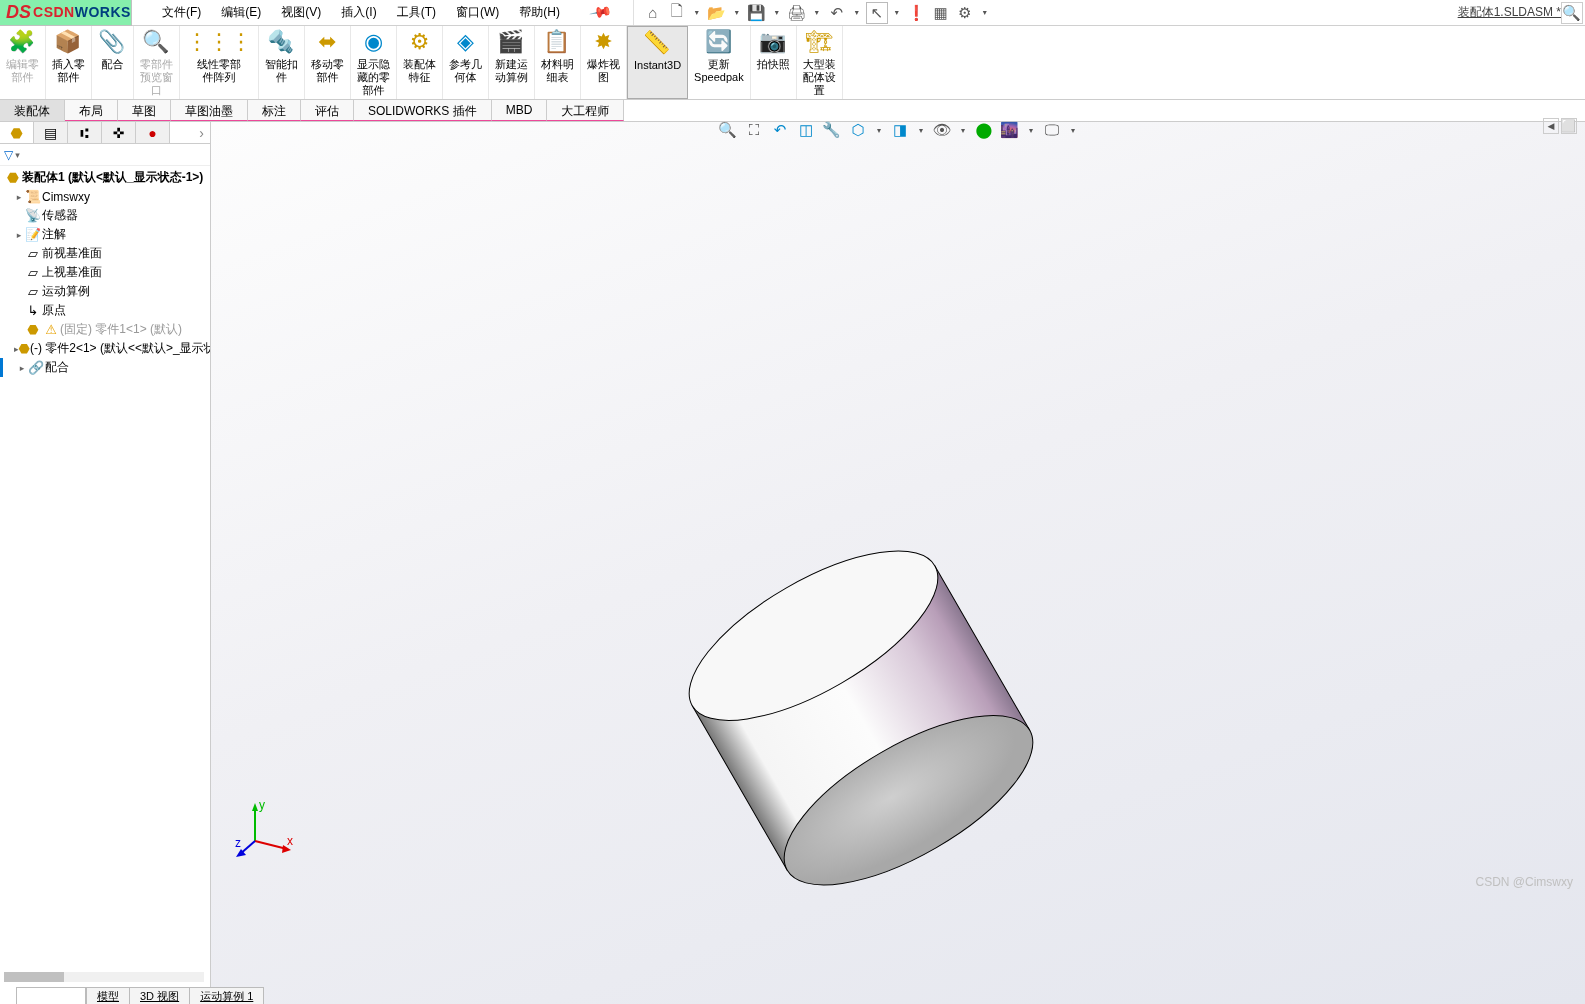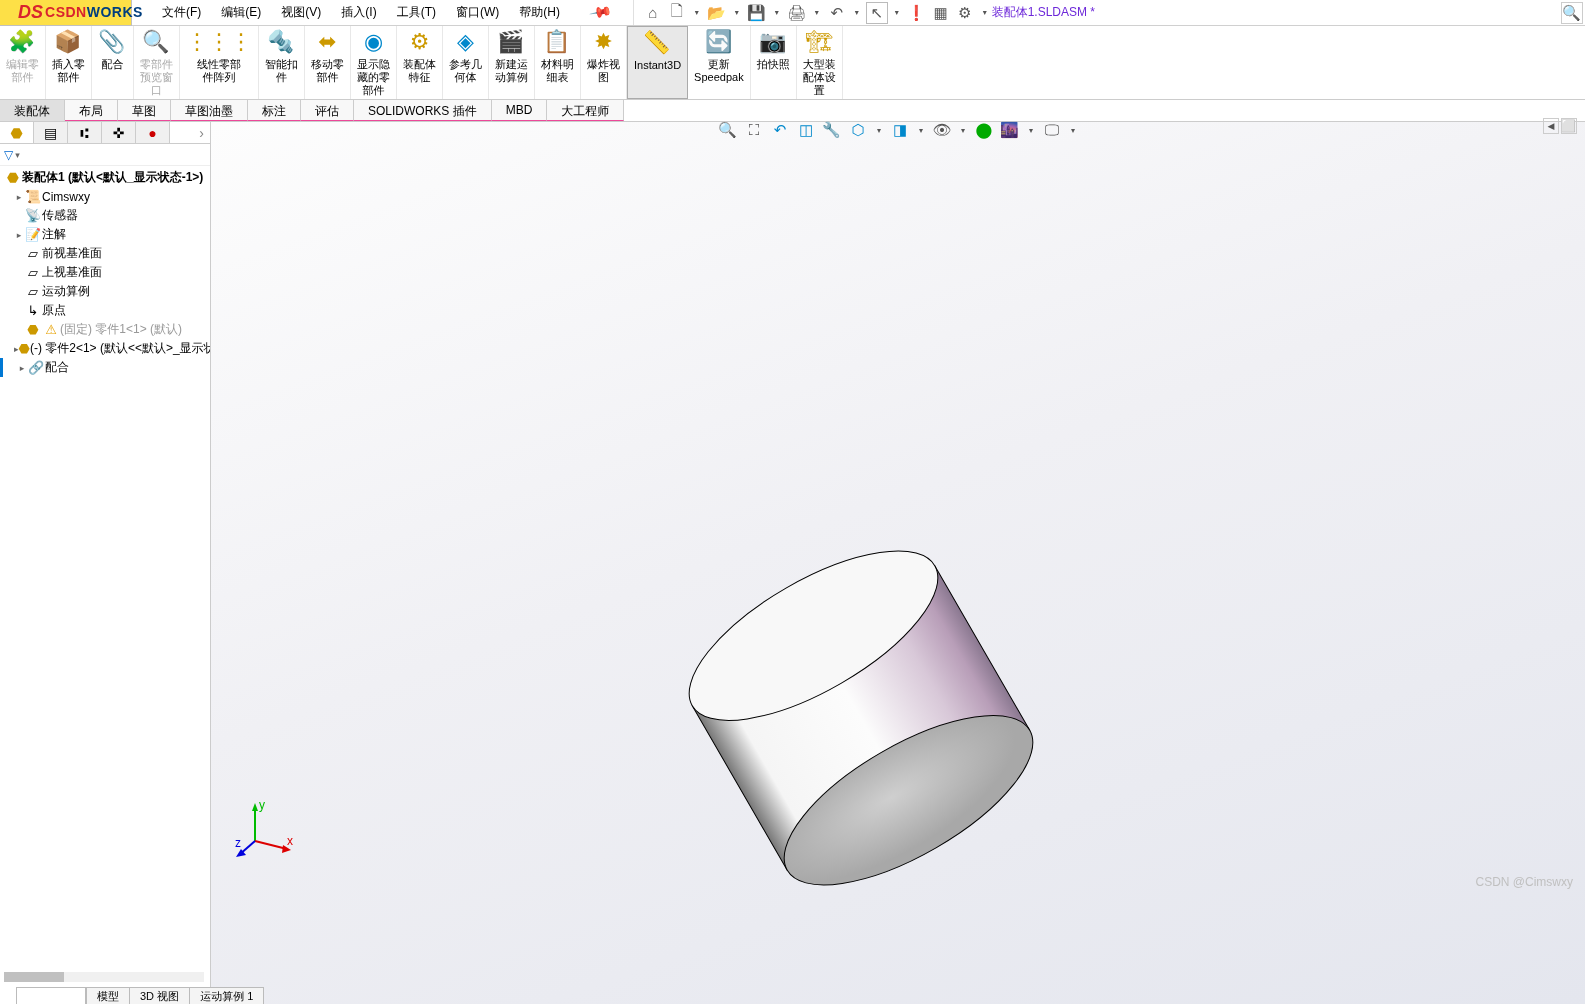--- a/index.html
+++ b/index.html
@@ -1,28 +1,28 @@
 <!DOCTYPE html>
 <html><head>
 <meta charset="utf-8">
 <style>
 * { margin:0; padding:0; box-sizing:border-box; font-family:"Microsoft YaHei","SimSun",Arial,sans-serif; font-size:12px; user-select:none; }
 body { background:#fff; width:1585px; height:1004px; overflow:hidden; position:relative; }
 .menubar { height:26px; display:flex; align-items:center; border-bottom:1px solid #d0d0d0; background:#fff; }
-.logo { width:132px; height:26px; display:flex; align-items:center; padding-left:18px; border:1px solid #c0c0c0; border-top:none; border-left:none; background:#fde047; }
+.logo { width:132px; height:26px; display:flex; align-items:center; padding-left:6px; border:1px solid #c0c0c0; border-top:none; border-left:none; background:#86efac; }
 .logo-ds { color:#d9232e; font-style:italic; font-weight:bold; font-size:18px; margin-right:2px; }
 .logo-solid { color:#d9232e; font-weight:bold; font-size:14px; letter-spacing:.5px; }
 .logo-works { color:#003e7e; font-weight:bold; font-size:14px; letter-spacing:.5px; }
 .menu-items { display:flex; align-items:center; height:100%; padding-left:20px; }
 .menu-items span { padding:0 10px; cursor:default; }
 .pin { color:#0078d4; font-size:15px; transform:rotate(35deg); margin:0 12px; }
 .qat { display:flex; align-items:center; height:100%; gap:2px; border-left:1px solid #e0e0e0; padding-left:8px; }
 .qbtn { width:22px; height:22px; display:flex; align-items:center; justify-content:center; font-size:15px; color:#555; }
 .qbtn.dd { width:14px; font-size:8px; color:#555; }
-.title { flex:1; text-align:left; color:#6d28d9; }
+.title { flex:1; text-align:right; color:#404040;text-decoration:underline; }
 .ribbon { height:74px; border-bottom:1px solid #ccc; background:#fff; display:flex; }
 .rbtn { display:flex; flex-direction:column; align-items:center; justify-content:flex-start; padding:2px 6px; border-right:1px solid #e8e8e8; text-align:center; min-width:42px; }
 .rbtn .ric { height:28px; display:flex; align-items:center; font-size:22px; }
 .rbtn .rlbl { font-size:11px; line-height:13px; padding-top:2px; white-space:pre-line; }
 .rbtn.dim { color:#aaa; }
 .rbtn.active { background:#e8e8e8; border:1px solid #aaa; }
 .tabbar { height:22px; display:flex; background:#fff; border-bottom:1px solid #ccc; }
 .tab { padding:3px 14px; border-right:1px solid #ccc; border-bottom:1px solid #ec4899; background:#f8f8f8; font-size:12px; }
 .tab.active { background:#e0e0e0; border-bottom:1px solid #e0e0e0; }
 .content { position:absolute; top:122px; left:0; right:0; bottom:0; display:flex; }
@@ -41,21 +41,21 @@
 .tn.ind1 { padding-left:14px; }
 .tn.blue-bar { border-left:3px solid #0078d4; }
 .viewport { flex:1; position:relative; background:linear-gradient(160deg,#fdfdfd 0%,#f0f0f4 45%,#e4e6ee 100%); }
 .heads-up { position:absolute; top:-4px; left:50%; transform:translateX(-50%); display:flex; gap:4px; background:rgba(255,255,255,0); padding:2px; align-items:center;}
 .hbtn { width:22px; height:20px; display:flex; align-items:center; justify-content:center; font-size:15px; color:#555; }
 .triad { position:absolute; left:24px; bottom:145px; font-size:11px; }
 .cyl { position:absolute; left:420px; top:355px; }
 .divider-handle { position:absolute; left:211px; top:470px; width:8px; height:22px; background:#f0f0f0; border:1px solid #c0c0c0; border-radius:2px; color:#888; font-size:9px; text-align:center; line-height:10px; }
 .watermark { position:absolute; right:12px; bottom:115px; color:#c0c0c0; font-size:12px;margin-top:37px; }
 .bottom-tabs { position:absolute; left:16px; bottom:0; display:flex; height:17px; }
-.btab { padding:1px 10px; border:1px solid #bbb; border-bottom:none; background:#f4f4f4; font-size:11px; margin-right:-1px; }
+.btab { padding:1px 10px; border:1px solid #bbb; border-bottom:none; background:#f4f4f4; font-size:11px; margin-right:-1px;text-decoration:underline; }
 .scroll-thin { position:absolute; left:4px; bottom:22px; width:200px; height:10px; background:#f0f0f0; }
 .scroll-thin .thumb { width:60px; height:100%; background:#c0c0c0; }
 .view-ctrl { position:absolute; top:-4px; right:8px; display:flex; gap:2px; }
 svg { display:block; }
 </style>
 </head>
 <body>
 
 <div class="menubar">
   <div class="logo">

